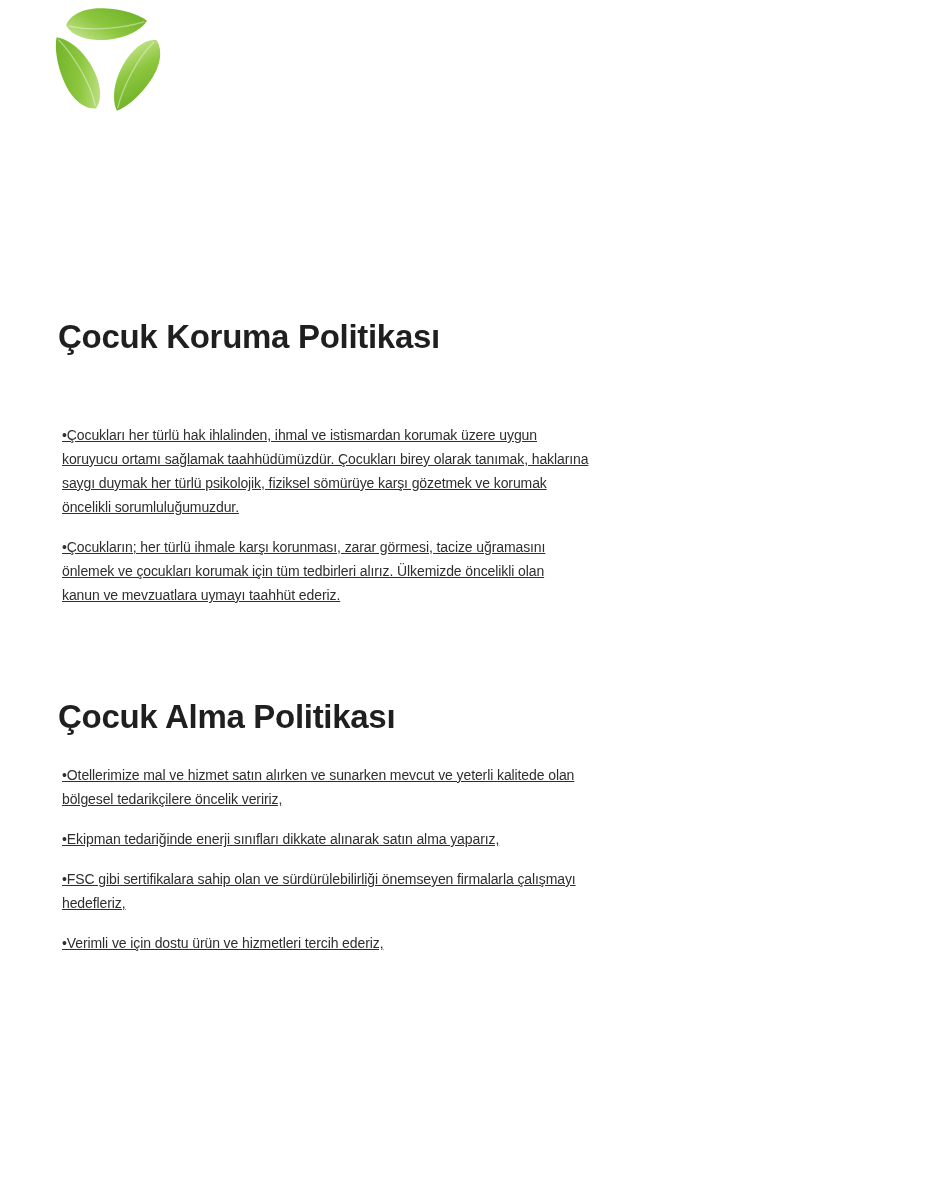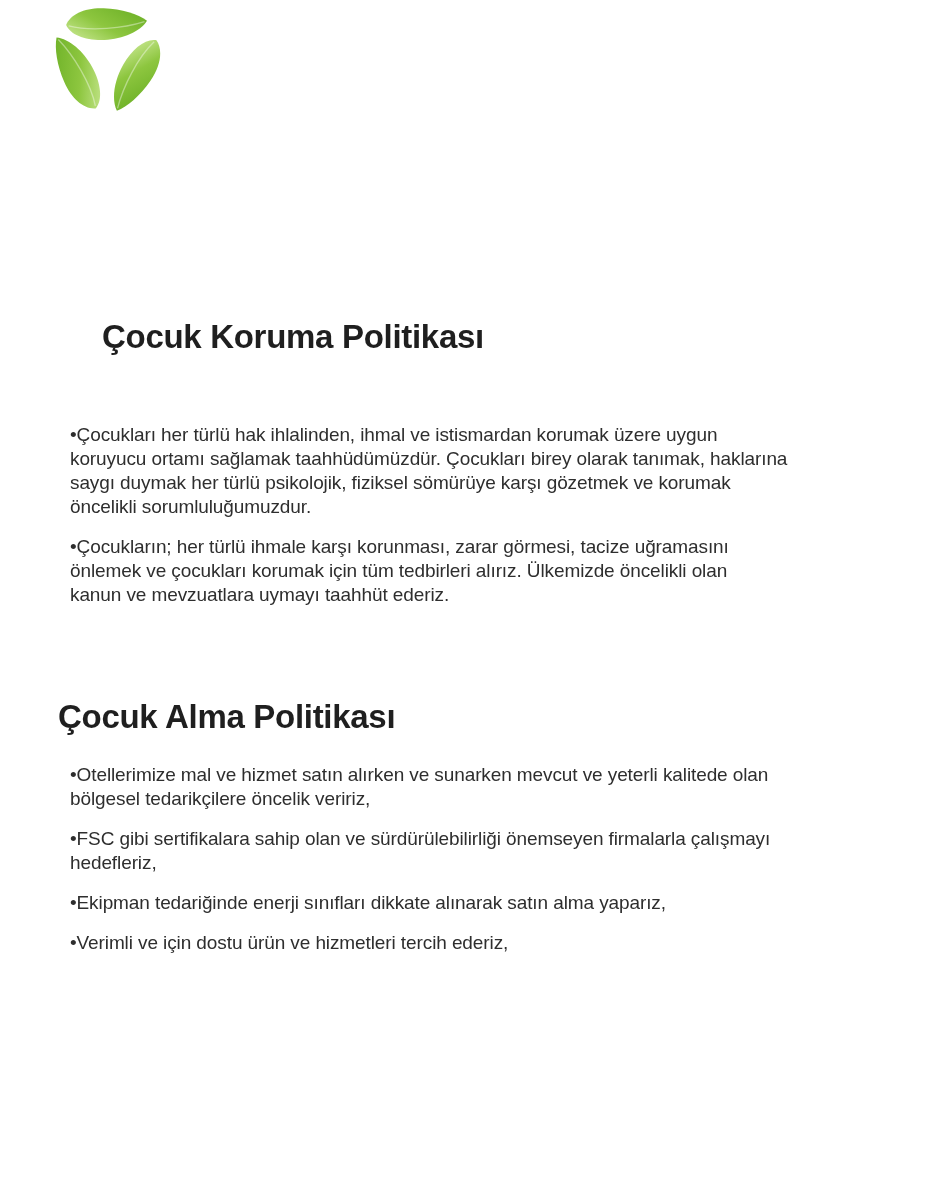--- a/index.html
+++ b/index.html
@@ -15,26 +15,26 @@
     position:relative;overflow:hidden;
   }
   .page{position:absolute;inset:0;}
   .logo{position:absolute;left:52px;top:1px;width:110px;height:113px;}
   .content{position:absolute;left:58px;top:0;width:860px;}
   section{display:block;}
   .heading{
     margin:0;font-size:33px;line-height:40px;font-weight:700;
     color:var(--heading-text,#1f1f1f);letter-spacing:-0.3px;
   }
-  .h-first{margin-top:317px;margin-left:44px;}
+  .h-first{margin-top:317px;}
   .h-second{margin-top:90px;}
   .para{
-    margin:12px;font-size:19px;line-height:24px;
+    margin:4px;font-size:14px;line-height:24px;
     color:var(--body-text,#2e2e2e);
-    white-space:pre-line;letter-spacing:-0.1px;
+    white-space:pre-line;letter-spacing:-0.1px;text-decoration:underline;
   }
   .p-first{margin-top:66px;}
   .p-after-heading{margin-top:26px;}
   .para + .para{margin-top:16px;}
 </style>
 </head>
 <body>
 
 <div class="page">
 
@@ -65,20 +65,20 @@
 öncelikli sorumluluğumuzdur.</p>
       <p class="para">•Çocukların; her türlü ihmale karşı korunması, zarar görmesi, tacize uğramasını
 önlemek ve çocukları korumak için tüm tedbirleri alırız. Ülkemizde öncelikli olan
 kanun ve mevzuatlara uymayı taahhüt ederiz.</p>
     </section>
 
     <section>
       <h1 class="heading h-second">Çocuk Alma Politikası</h1>
       <p class="para p-after-heading">•Otellerimize mal ve hizmet satın alırken ve sunarken mevcut ve yeterli kalitede olan
 bölgesel tedarikçilere öncelik veririz,</p>
+      <p class="para">•Ekipman tedariğinde enerji sınıfları dikkate alınarak satın alma yaparız,</p>
       <p class="para">•FSC gibi sertifikalara sahip olan ve sürdürülebilirliği önemseyen firmalarla çalışmayı
 hedefleriz,</p>
-      <p class="para">•Ekipman tedariğinde enerji sınıfları dikkate alınarak satın alma yaparız,</p>
       <p class="para">•Verimli ve için dostu ürün ve hizmetleri tercih ederiz,</p>
     </section>
 
   </main>
 </div>
 
 </body></html>

